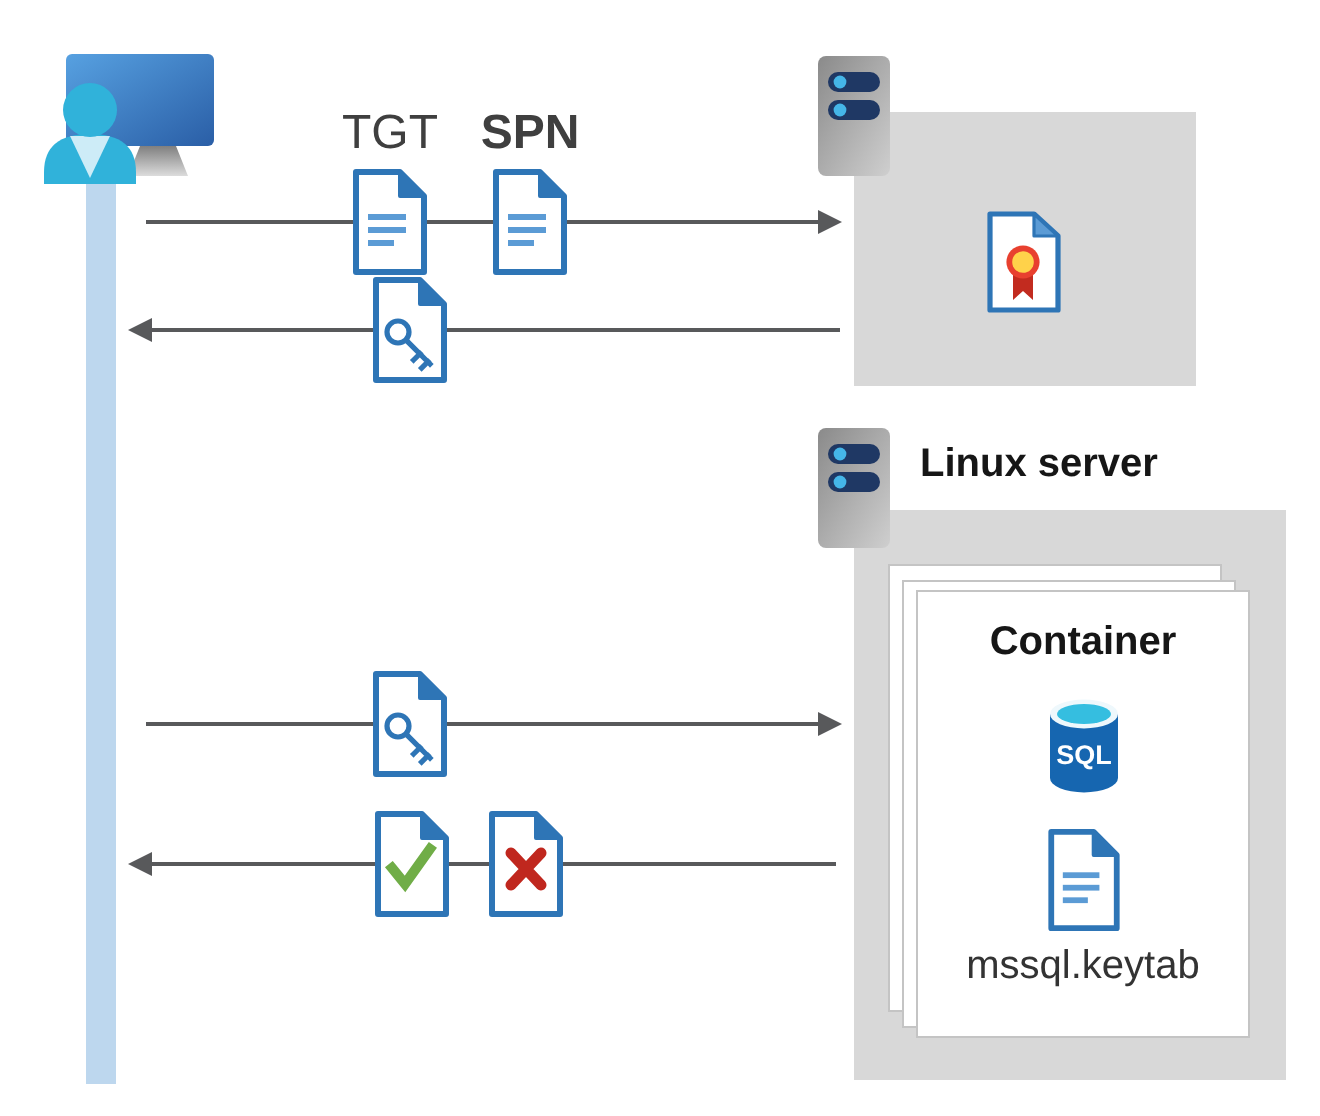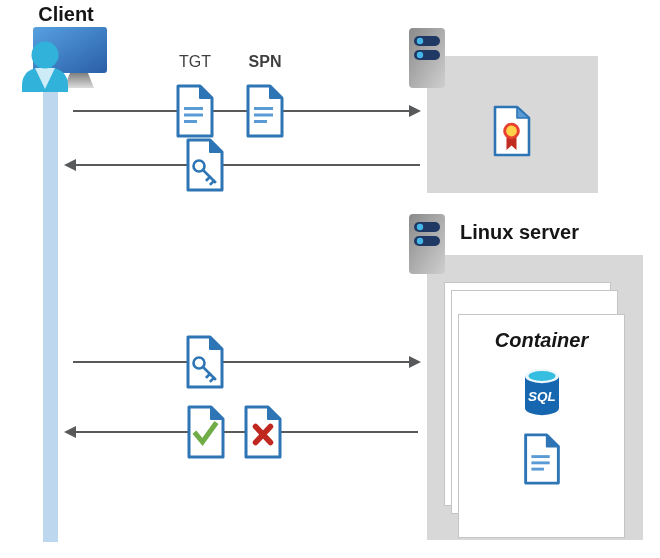--- a/index.html
+++ b/index.html
@@ -2,38 +2,37 @@
 <html><head>
 <meta charset="utf-8">
 <style>
   html,body{margin:0;padding:0;background:#ffffff;}
   #canvas{
     position:relative;width:660px;height:558px;background:#ffffff;overflow:hidden;
     font-family:"Liberation Sans", sans-serif;
   }
   .abs{position:absolute;}
   .title{font-weight:700;color:#161616;font-size:20px;line-height:23px;}
-  .sublabel{color:#3f3f3f;font-size:16px;}
+  .sublabel{color:#3f3f3f;font-size:24px;}
   .panel{background:#d8d8d8;}
   .lifeline{background:#bdd7ee;z-index:1;}
   .arrow{position:absolute;display:flex;align-items:center;z-index:2;}
   .arrow .line{height:2px;background:#58595b;flex:1;}
   .ah-r{width:0;height:0;border-top:6px solid transparent;border-bottom:6px solid transparent;border-left:12px solid #58595b;}
   .ah-l{width:0;height:0;border-top:6px solid transparent;border-bottom:6px solid transparent;border-right:12px solid #58595b;}
   .doc{z-index:3;}
   .card{position:absolute;width:167px;height:224px;background:#ffffff;border:1px solid #c4c4c4;box-sizing:border-box;}
   .center-text{text-align:center;}
   .srv{z-index:4;}
 </style>
 </head>
 <body>
 
 <div id="canvas">
 
-  <div class="abs title center-text" style="left:18px;top:3px;width:96px;">Client</div>
 
   <svg class="abs" style="left:18px;top:26px;z-index:5;" width="95" height="66" viewBox="0 0 95 66">
     <defs>
       <linearGradient id="gmon" x1="0" y1="0" x2="1" y2="1">
         <stop offset="0" stop-color="#57a1e1"></stop>
           <stop offset="1" stop-color="#2a5ea6"></stop>
       </linearGradient>
       <linearGradient id="gstand" x1="0" y1="0" x2="0" y2="1">
         <stop offset="0" stop-color="#7f7f7f"></stop>
           <stop offset="1" stop-color="#dcdcdc"></stop>
@@ -128,40 +127,41 @@
     <rect x="6" y="9" width="26" height="10" rx="5" fill="#1f3864"></rect>
     <circle cx="12" cy="14" r="3.2" fill="#45b6e8"></circle>
     <rect x="6" y="23" width="26" height="10" rx="5" fill="#1f3864"></rect>
     <circle cx="12" cy="28" r="3.2" fill="#45b6e8"></circle>
   </svg>
 
   <div class="abs title" style="left:460px;top:221px;width:180px;">Linux server</div>
 
   <div class="card" style="left:444px;top:282px;"></div>
   <div class="card" style="left:451px;top:290px;"></div>
-  <div class="card" style="left:458px;top:314px;z-index:3;font-style:italic;">
+  <div class="card" style="left:458px;top:295px;z-index:3;">
 
     <div class="abs title center-text" style="left:0;top:14px;width:165px;">Container</div>
 
     <svg class="abs" style="left:62px;top:52px;" width="42" height="50" viewBox="0 0 42 50">
       <rect x="4" y="9" width="34" height="32" fill="#1666b0"></rect>
       <ellipse cx="21" cy="41" rx="17" ry="7.2" fill="#1666b0"></ellipse>
       <ellipse cx="21" cy="9" rx="17" ry="7.2" fill="#eef8fc"></ellipse>
       <ellipse cx="21" cy="9" rx="13.5" ry="5" fill="#35bee0"></ellipse>
       <text x="21" y="34" text-anchor="middle" font-size="13.5" font-weight="bold" fill="#ffffff" font-family="Liberation Sans, sans-serif">SQL</text>
     </svg>
 
     <svg class="abs" style="left:63px;top:118px;" width="40" height="52" viewBox="0 0 40 54">
       <path d="M3 2 H25 L37 14 V52 H3 Z" fill="#ffffff" stroke="#2e75b6" stroke-width="3" stroke-linejoin="round"></path>
       <path d="M25 2 V14 H37 Z" fill="#2e75b6" stroke="#2e75b6" stroke-width="2" stroke-linejoin="round"></path>
       <rect x="9" y="23" width="19" height="3" fill="#5b9bd5"></rect>
       <rect x="9" y="29.5" width="19" height="3" fill="#5b9bd5"></rect>
       <rect x="9" y="36" width="13" height="3" fill="#5b9bd5"></rect>
     </svg>
 
+    <div class="abs sublabel center-text" style="left:0;top:176px;width:165px;font-size:20px;color:#333333;">mssql.keytab</div>
   </div>
 
   <svg class="abs doc" style="left:185px;top:335px;" width="40" height="54" viewBox="0 0 40 54">
     <path d="M3 2 H25 L37 14 V52 H3 Z" fill="#ffffff" stroke="#2e75b6" stroke-width="3" stroke-linejoin="round"></path>
     <path d="M25 2 V14 H37 Z" fill="#2e75b6" stroke="#2e75b6" stroke-width="2" stroke-linejoin="round"></path>
     <circle cx="14" cy="28" r="5.5" fill="none" stroke="#2e75b6" stroke-width="2.6"></circle>
     <path d="M18.2 32.2 L30 44 M25 38.8 L21.8 42 M29 42.8 L25.8 46" fill="none" stroke="#2e75b6" stroke-width="2.6" stroke-linecap="square"></path>
   </svg>
 
   <svg class="abs doc" style="left:186px;top:405px;" width="40" height="54" viewBox="0 0 40 54">

